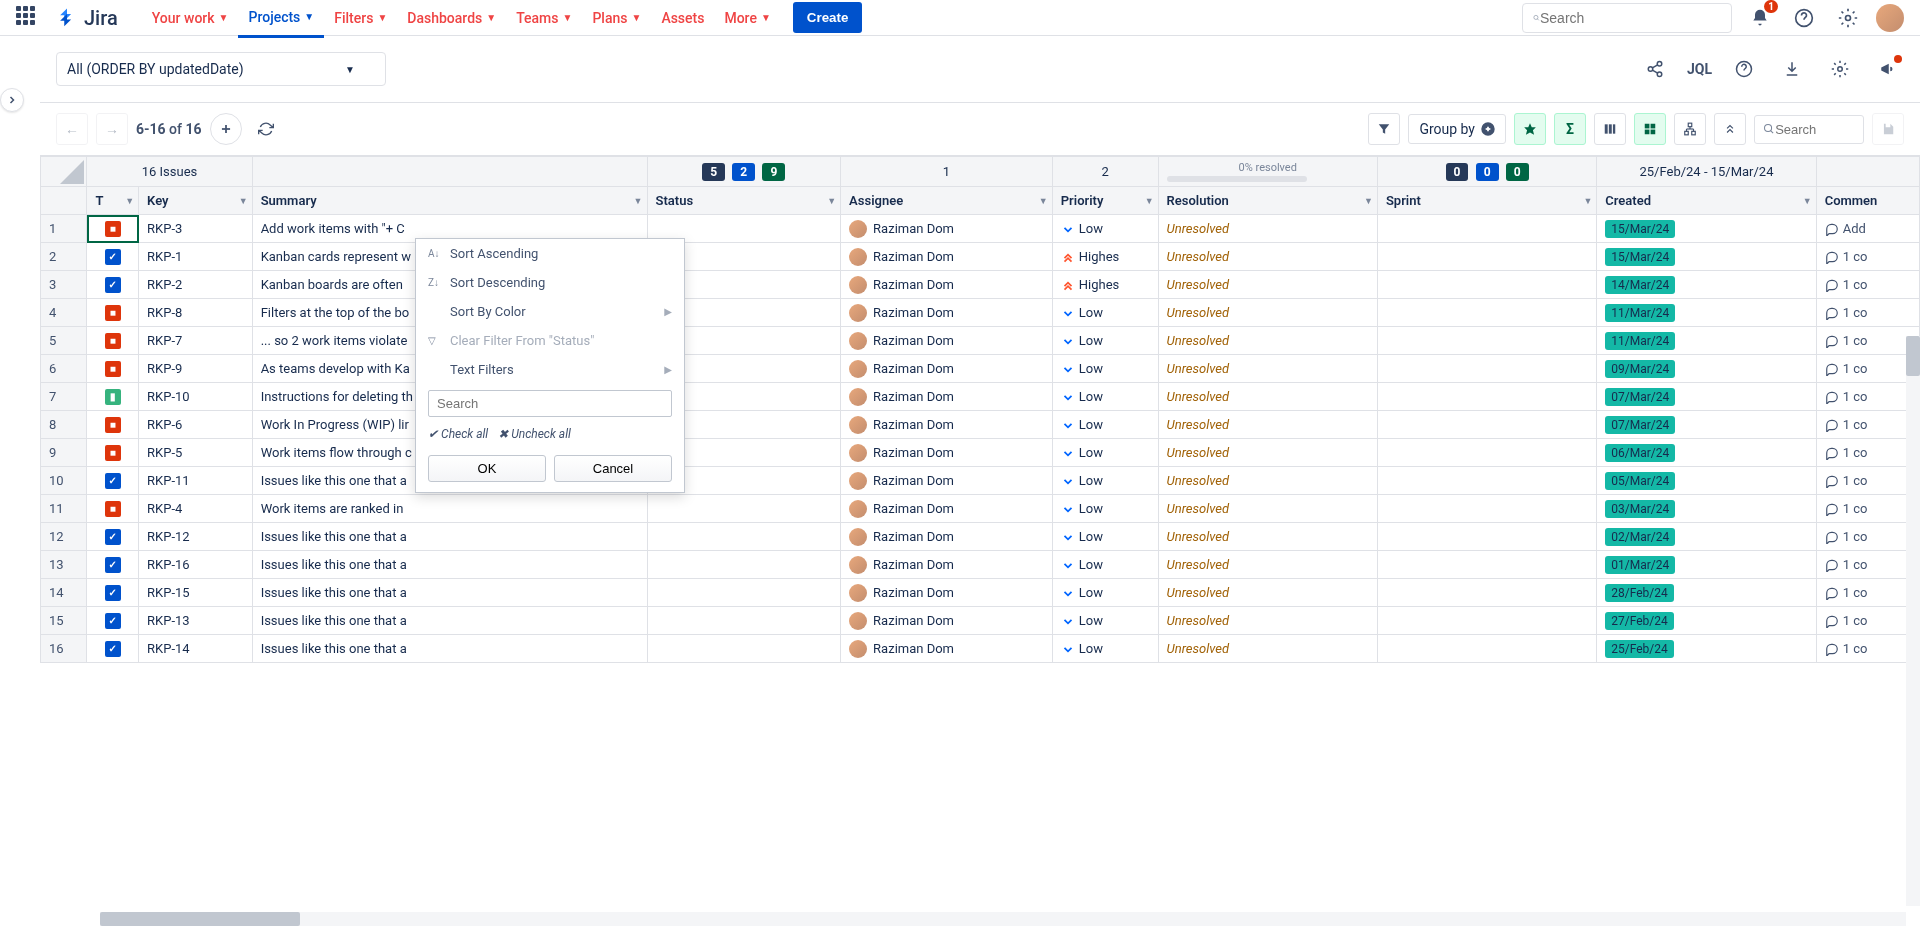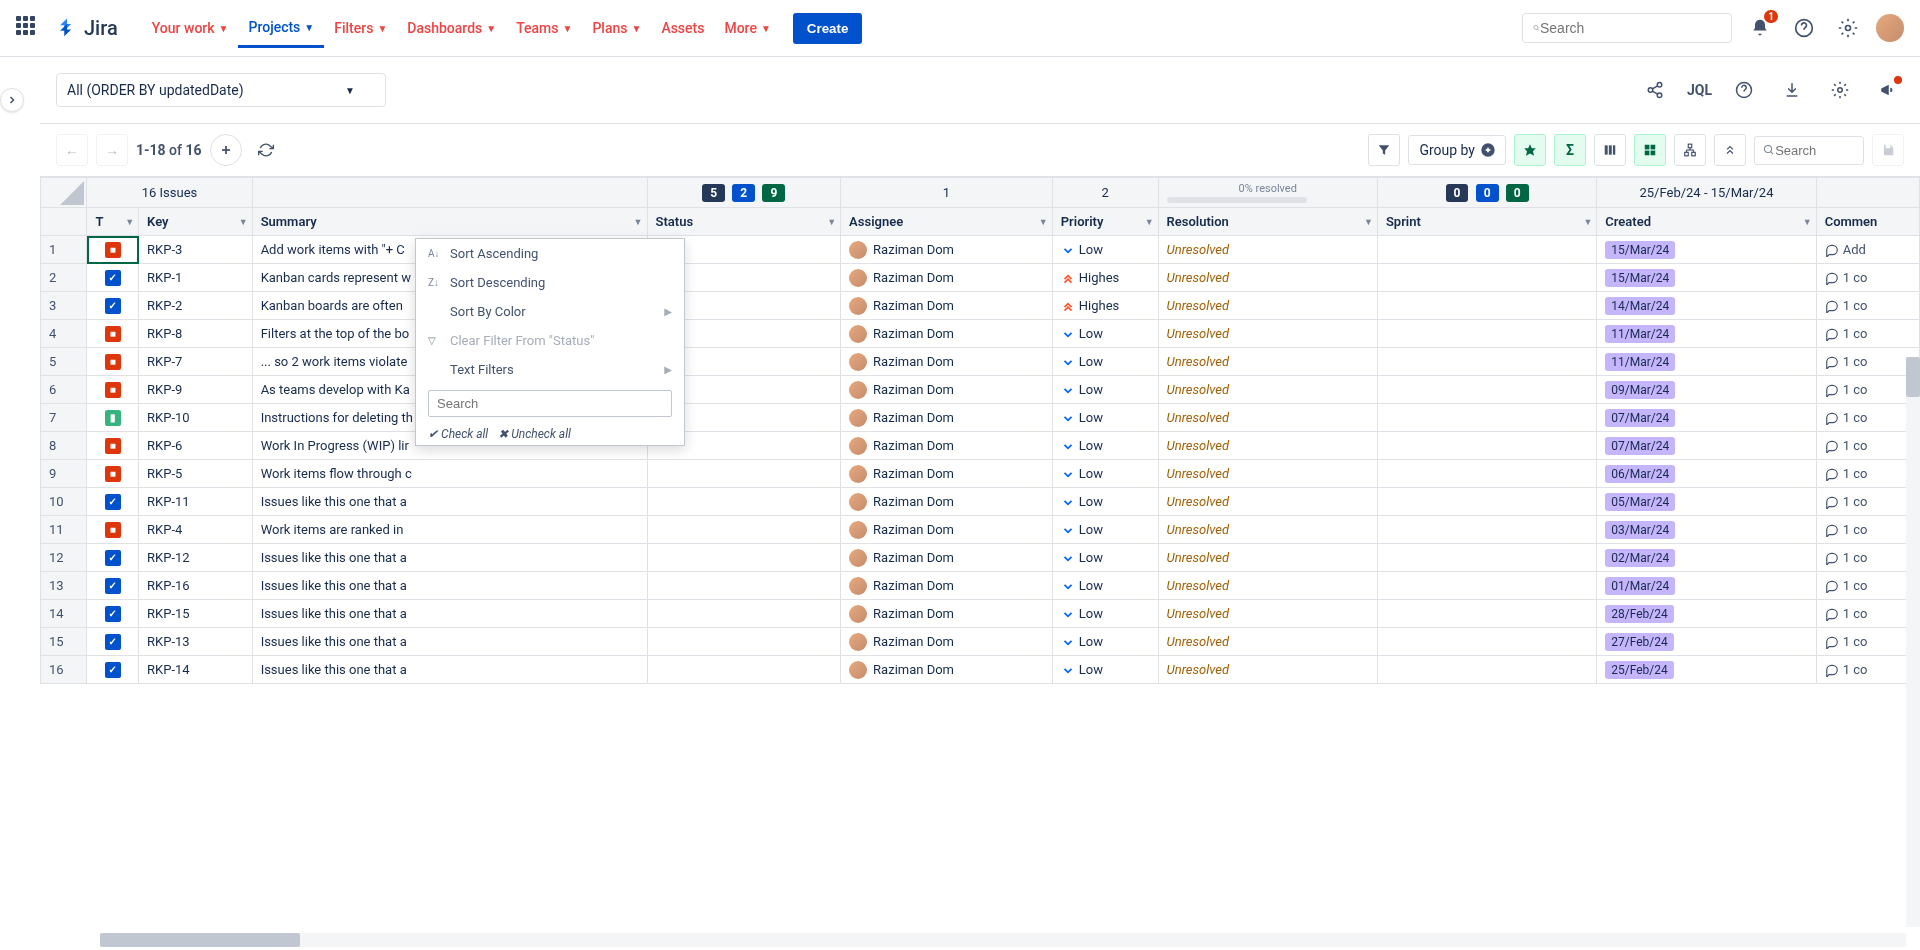--- a/index.html
+++ b/index.html
@@ -1,19 +1,19 @@
 <!DOCTYPE html>
 <html><head>
 <meta charset="utf-8">
 <style>
 * { box-sizing: border-box; margin: 0; padding: 0; }
 body { font-family: -apple-system, BlinkMacSystemFont, "Segoe UI", Roboto, sans-serif; font-size: 14px; color: #172b4d; background: #fff; overflow: hidden; }
 
 
-.topnav { display: flex; align-items: center; height: 57px; padding: 0 16px; border-bottom: 1px solid #dfe1e6; gap: 4px; }
+.topnav { display: flex; align-items: center; height: 36px; padding: 0 16px; border-bottom: 1px solid #dfe1e6; gap: 4px; }
 .app-grid { width: 24px; height: 24px; display: grid; grid-template-columns: repeat(3,5px); grid-template-rows: repeat(3,5px); gap: 2px; cursor: pointer; margin-right: 12px; }
 .app-grid span { background: #344563; border-radius: 1px; }
 .jira-logo { display: flex; align-items: center; gap: 6px; font-size: 20px; font-weight: 500; color: #253858; margin-right: 20px; }
 .jira-logo svg { width: 22px; height: 22px; }
 .nav-item { padding: 8px 10px; color: #ef4444; font-weight: 500; cursor: pointer; display: flex; align-items: center; gap: 4px; border-radius: 3px; }
 .nav-item.active { color: #0052cc; border-bottom: 3px solid #0052cc; border-radius: 0; padding-bottom: 10px; margin-top: 3px; }
 .chev { font-size: 10px; }
 .create-btn { background: #0052cc; color: #fff; border: none; padding: 8px 14px; border-radius: 3px; font-weight: 600; cursor: pointer; margin-left: 8px; }
 .topnav-right { margin-left: auto; display: flex; align-items: center; gap: 12px; }
 .search-box { display: flex; align-items: center; border: 1px solid #dfe1e6; border-radius: 4px; padding: 6px 10px; width: 210px; }
@@ -60,21 +60,21 @@
 .type-icon { width: 16px; height: 16px; border-radius: 2px; display: inline-flex; align-items: center; justify-content: center; font-size: 10px; color: #fff; font-weight: 700; }
 .type-bug { background: #de350b; }
 .type-task { background: #0052cc; }
 .type-story { background: #36b37e; }
 .type-cell.selected { outline: 2px solid #006644; outline-offset: -2px; }
 
 .assignee-cell { display: flex; align-items: center; gap: 6px; }
 .mini-avatar { width: 18px; height: 18px; border-radius: 50%; background: linear-gradient(135deg,#e8a87c,#c38d6e); flex-shrink: 0; }
 .prio { display: flex; align-items: center; gap: 4px; }
 .resolution-unres { color: #a16207; font-style: italic; }
-.date-chip { background: #c4b5fd; border-radius: 3px; padding: 2px 6px; font-size: 12px; display: inline-block; }
+.date-chip { background: #14b8a6; border-radius: 3px; padding: 2px 6px; font-size: 12px; display: inline-block; }
 .comment-cell { display: flex; align-items: center; gap: 4px; color: #42526e; }
 
 
 .prog-wrap { display: flex; flex-direction: column; gap: 2px; font-size: 11px; color: #7a869a; }
 .prog-bar { height: 6px; background: #dfe1e6; border-radius: 3px; width: 140px; }
 
 
 .filter-menu { position: absolute; left: 415px; top: 238px; width: 270px; background: #fff; border: 1px solid #c1c7d0; box-shadow: 0 4px 12px rgba(0,0,0,0.15); z-index: 100; font-size: 13px; }
 .fm-item { padding: 7px 12px; display: flex; align-items: center; gap: 8px; cursor: pointer; color: #42526e; }
 .fm-item.disabled { color: #a5adba; cursor: not-allowed; }
@@ -239,21 +239,21 @@
           </svg>
         <span class="red-dot"></span>
       </div>
     </div>
   </div>
 
   <div class="toolbar">
     <div class="tb-btn disabled">←</div>
     <div class="tb-btn disabled">→</div>
     <span class="tb-text">
-      <b>1-18</b> <span>of</span> <b>16</b>
+      <b>6-16</b> <span>of</span> <b>16</b>
     </span>
     <div class="tb-btn" style="border-radius:50%">
       <svg width="14" height="14" viewBox="0 0 24 24" fill="none" stroke="#42526e" stroke-width="3">
           <line x1="12" y1="5" x2="12" y2="19"></line>
           <line x1="5" y1="12" x2="19" y2="12"></line>
         </svg>
     </div>
     <div class="tb-btn" style="border:none">
       <svg width="16" height="16" viewBox="0 0 24 24" fill="none" stroke="#42526e" stroke-width="2">
           <path d="M23 4v6h-6M1 20v-6h6M3.5 9a9 9 0 0114.8-3L23 10M1 14l4.7 4a9 9 0 0014.8-3"></path>
@@ -933,13 +933,17 @@
     <span>Text Filters</span>
     <span class="sub-chev">▶</span>
   </div>
   <div class="fm-search">
     <input placeholder="Search" style="">
   </div>
   <div class="fm-checkall">
     <span>✔ <span>Check all</span></span>
     <span>✖ <span>Uncheck all</span></span>
   </div>
+  <div class="fm-buttons">
+    <button class="fm-btn">OK</button>
+    <button class="fm-btn">Cancel</button>
+  </div>
 </div>
 
 </body></html>

